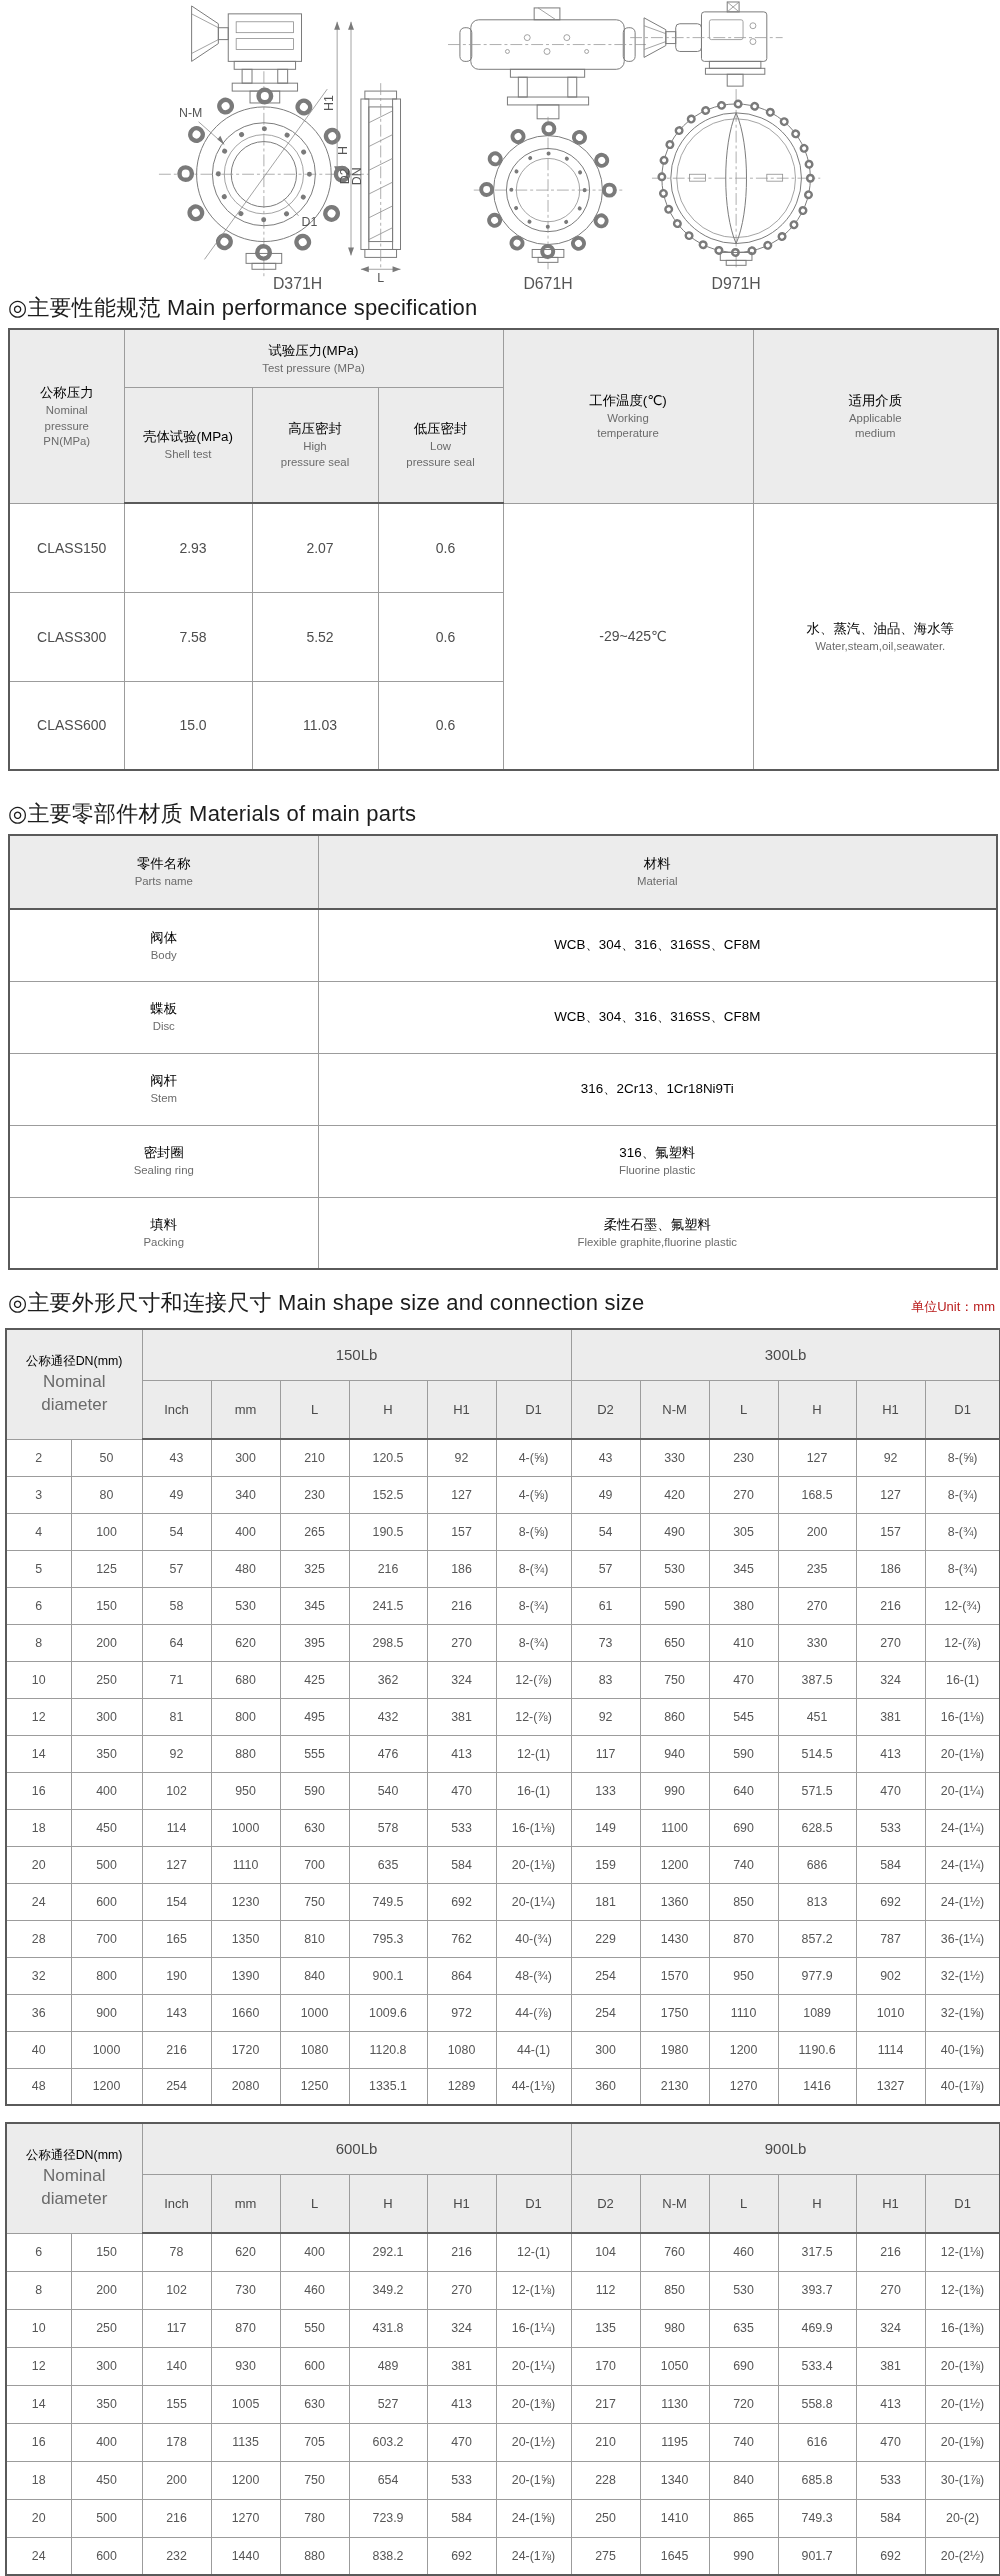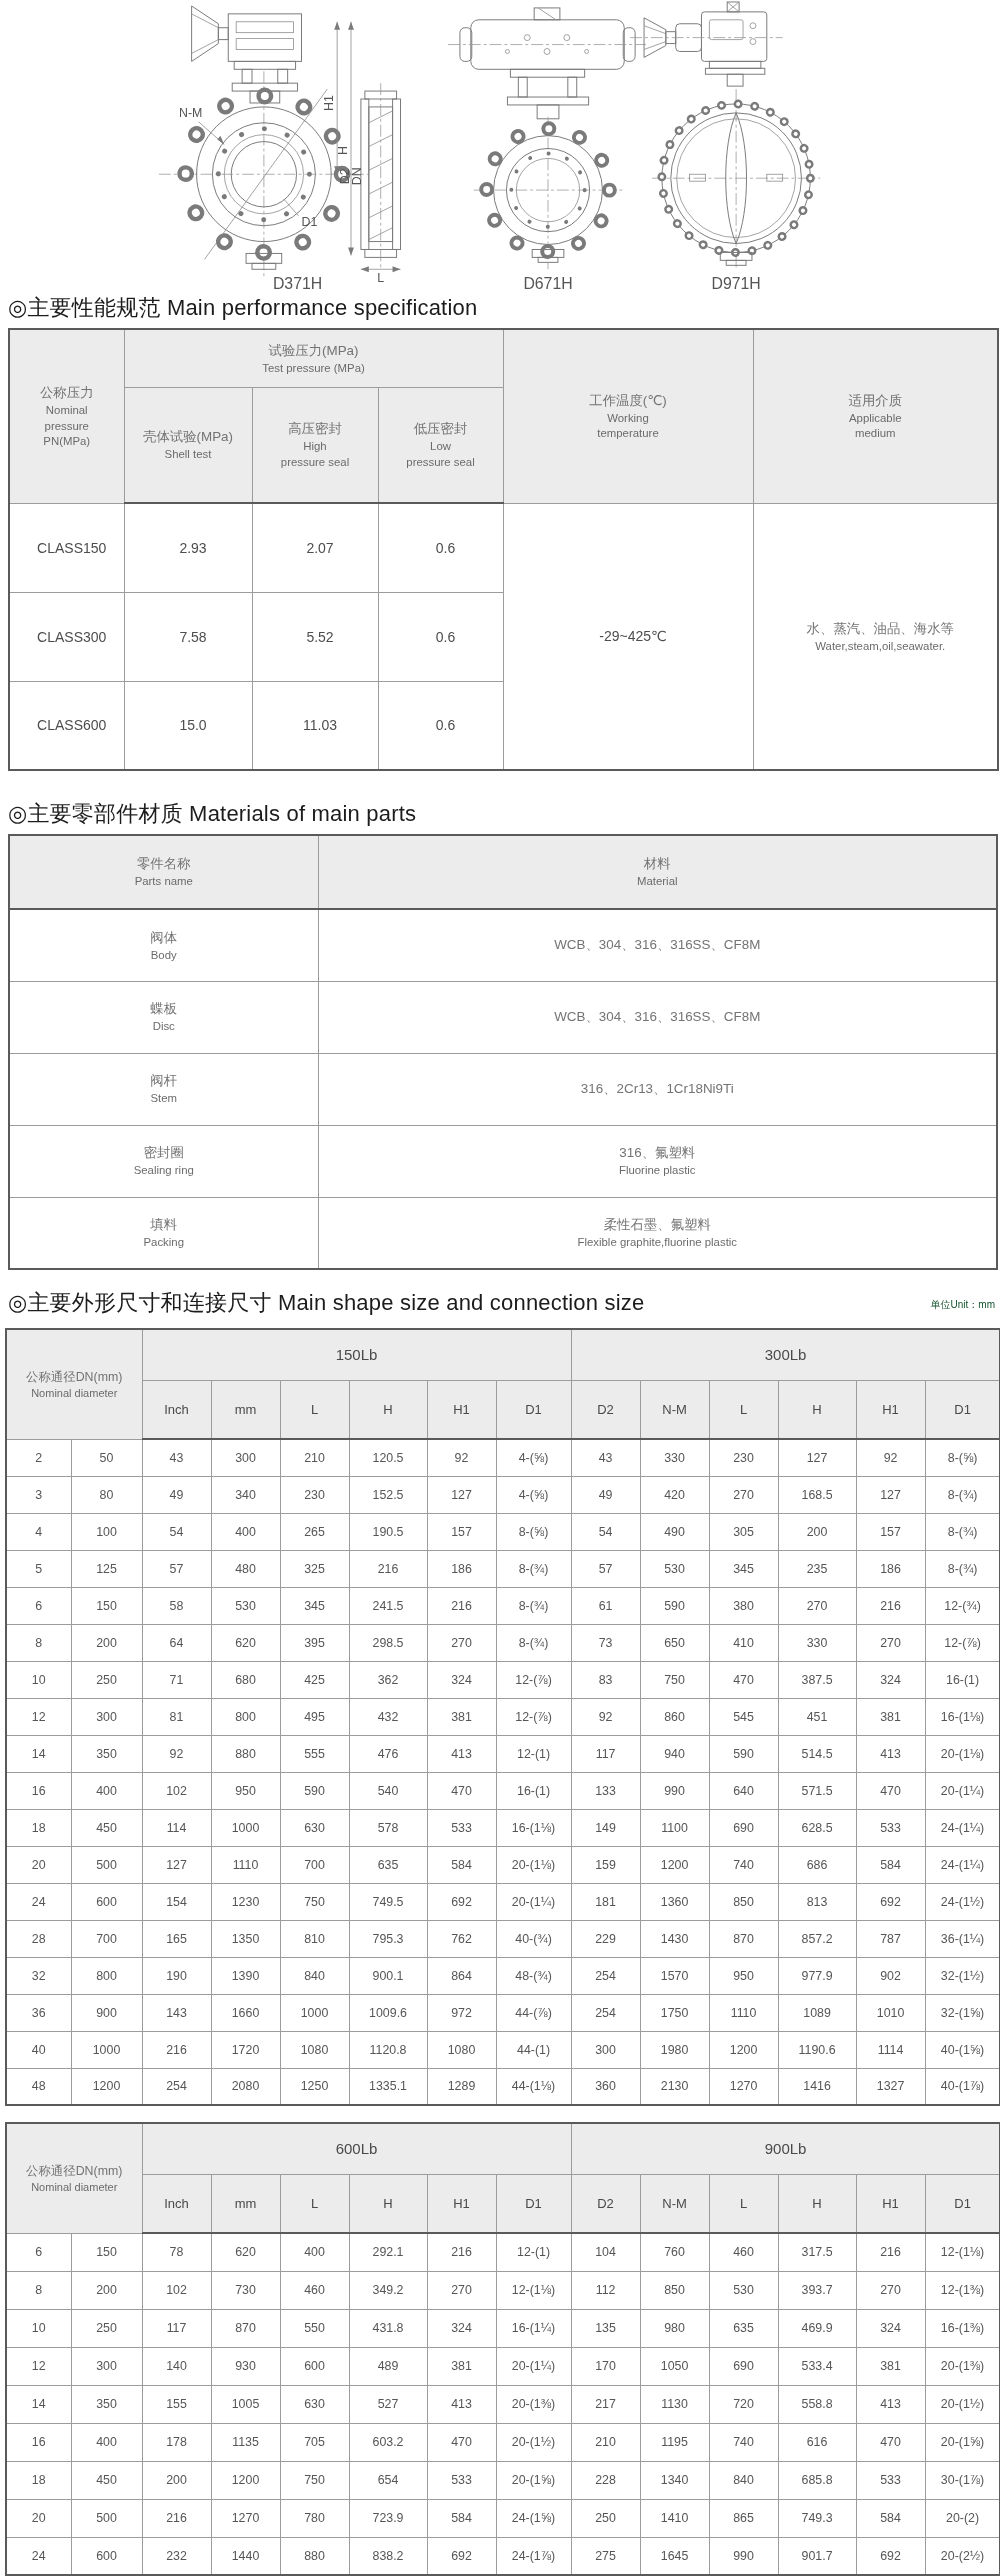--- a/index.html
+++ b/index.html
@@ -1,37 +1,37 @@
 <!DOCTYPE html>
 <html><head>
 <meta charset="utf-8">
 <style>
   html,body{margin:0;padding:0;background:#fff;}
   #page{position:relative;width:1001px;height:2576px;background:#fff;overflow:hidden;
         font-family:"Liberation Sans","DejaVu Sans",sans-serif;color:#4a4a4a;}
   .sec-head{position:absolute;left:8px;font-size:22px;font-weight:500;color:#1c1c1c;letter-spacing:0.2px;}
-  .unit{position:absolute;right:6px;font-size:10px;color:#14532d;}
+  .unit{position:absolute;right:6px;font-size:13px;color:#b91c1c;}
   table.spec{position:absolute;border-collapse:collapse;table-layout:fixed;background:#fff;}
   table.spec th,table.spec td{border:1px solid #9c9c9c;text-align:center;vertical-align:middle;padding:0 2px;}
   table.spec{border:2px solid #5a5a5a;}
   table.spec thead th{background:#ececec;font-weight:normal;}
   table.spec thead tr:last-child th{border-bottom:2px solid #5a5a5a;}
-  .zh{display:block;font-size:13.4px;color:#737373;line-height:1.5;}
+  .zh{display:block;font-size:13.4px;color:#000000;line-height:1.5;}
   .en{display:block;font-size:11.4px;color:#6b6b6b;line-height:1.35;}
   
   #t-perf tr.r-g1{height:58px;} #t-perf tr.r-g2{height:116px;} #t-perf tr.r-d{height:89px;}
   #t-perf td{font-size:14px;color:#4d4d4d;padding-left:12px;}
   
   #t-mat thead tr{height:74px;} #t-mat tbody tr{height:72px;}
   #t-mat td .zh{font-size:13.4px;} 
   
   table.dim thead tr.h-group{height:51px;} table.dim thead tr.h-sub{height:59px;}
   table.dim thead tr.h-group th{font-size:15px;color:#4a4a4a;}
   table.dim thead tr.h-sub th{font-size:13px;color:#4a4a4a;background:#ececec;}
-  table.dim .dn .zh{font-size:12.4px;} table.dim .dn .en{font-size:11px;}
+  table.dim .dn .zh{font-size:12.4px;} table.dim .dn .en{font-size:17px;}
   #t-dim1 tbody tr{height:37px;} #t-dim2 tbody tr{height:38px;}
   table.dim tbody td{font-size:12.4px;color:#565656;white-space:nowrap;}
   
   #drawings{position:absolute;left:0;top:0;}
   .ln{stroke:#7a7a7a;stroke-width:1;fill:none;}
   .ln2{stroke:#8c8c8c;stroke-width:.8;fill:none;}
   .cl{stroke:#9a9a9a;stroke-width:.8;fill:none;stroke-dasharray:12 3 3 3;}
   .lbl{font-size:12.5px;fill:#555;}
   .cap{font-size:16px;fill:#555;}
 </style>

